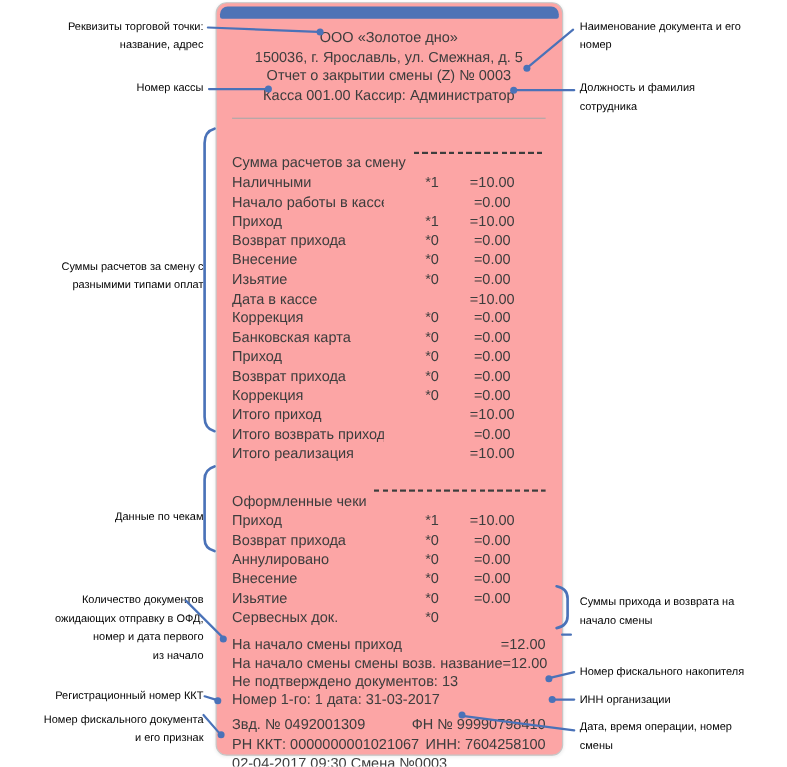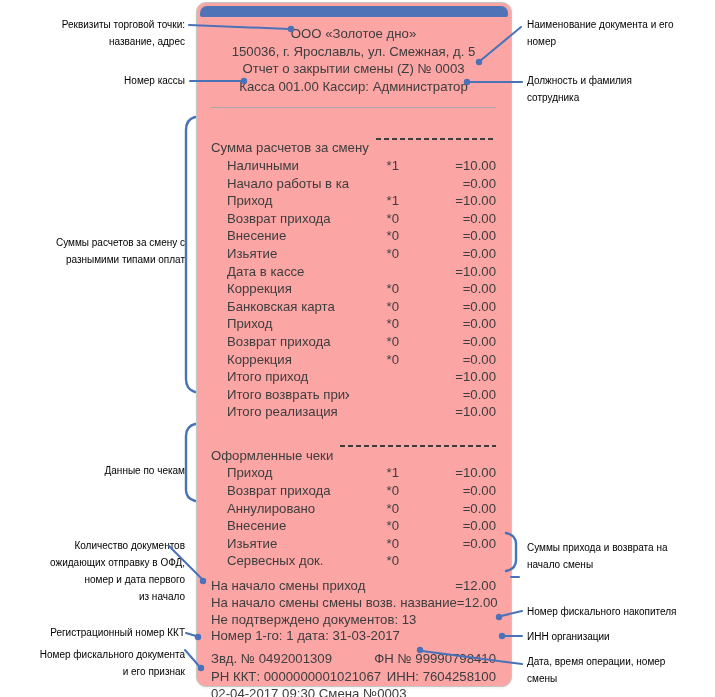--- a/index.html
+++ b/index.html
@@ -15,23 +15,23 @@
   .center{text-align:center;white-space:nowrap;}
   .sepline{margin-top:12px;border-top:1px solid #a8a8a8;height:0;}
 
   .sec1{margin-top:11px;}
   .sec2{margin-top:6px;}
   .shead{display:flex;align-items:center;}
   .shead .t{white-space:nowrap;margin-top:20px;}
   .shead .dash{flex:1;margin-left:7px;margin-top:1px;height:2px;
                background:repeating-linear-gradient(90deg,#3d3d3d 0 5px,transparent 5px 8px);}
   .rrow{display:flex;}
-  .rrow .lbl{flex:1;white-space:nowrap;overflow:hidden;margin-left:16px;}
+  .rrow .lbl{flex:1;white-space:nowrap;overflow:hidden;}
   .rrow .qty{width:50px;text-align:right;}
-  .rrow .amt{width:97px;text-align:right;}
+  .rrow .amt{width:97px;text-align:center;}
 
   .opening{margin-top:8px;line-height:16.8px;}
   .orow{display:flex;}
   .orow .lbl{flex:1;white-space:nowrap;}
   .orow .amt{width:97px;text-align:right;}
 
   .footer{margin-top:5px;line-height:17.4px;}
   .frow{display:flex;justify-content:space-between;white-space:nowrap;}
 
   

